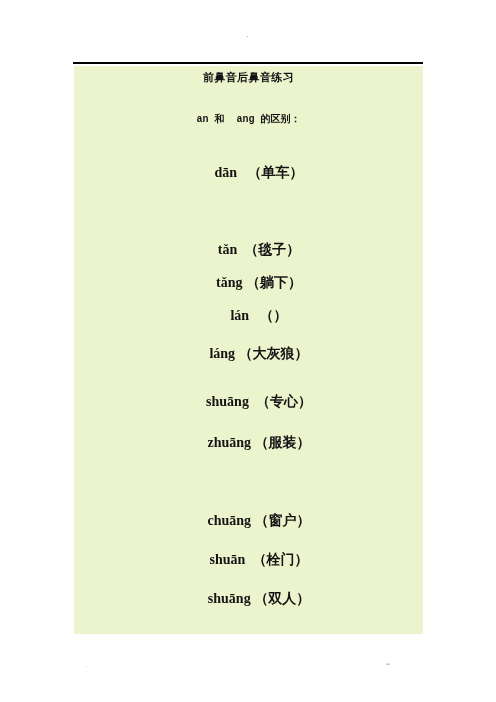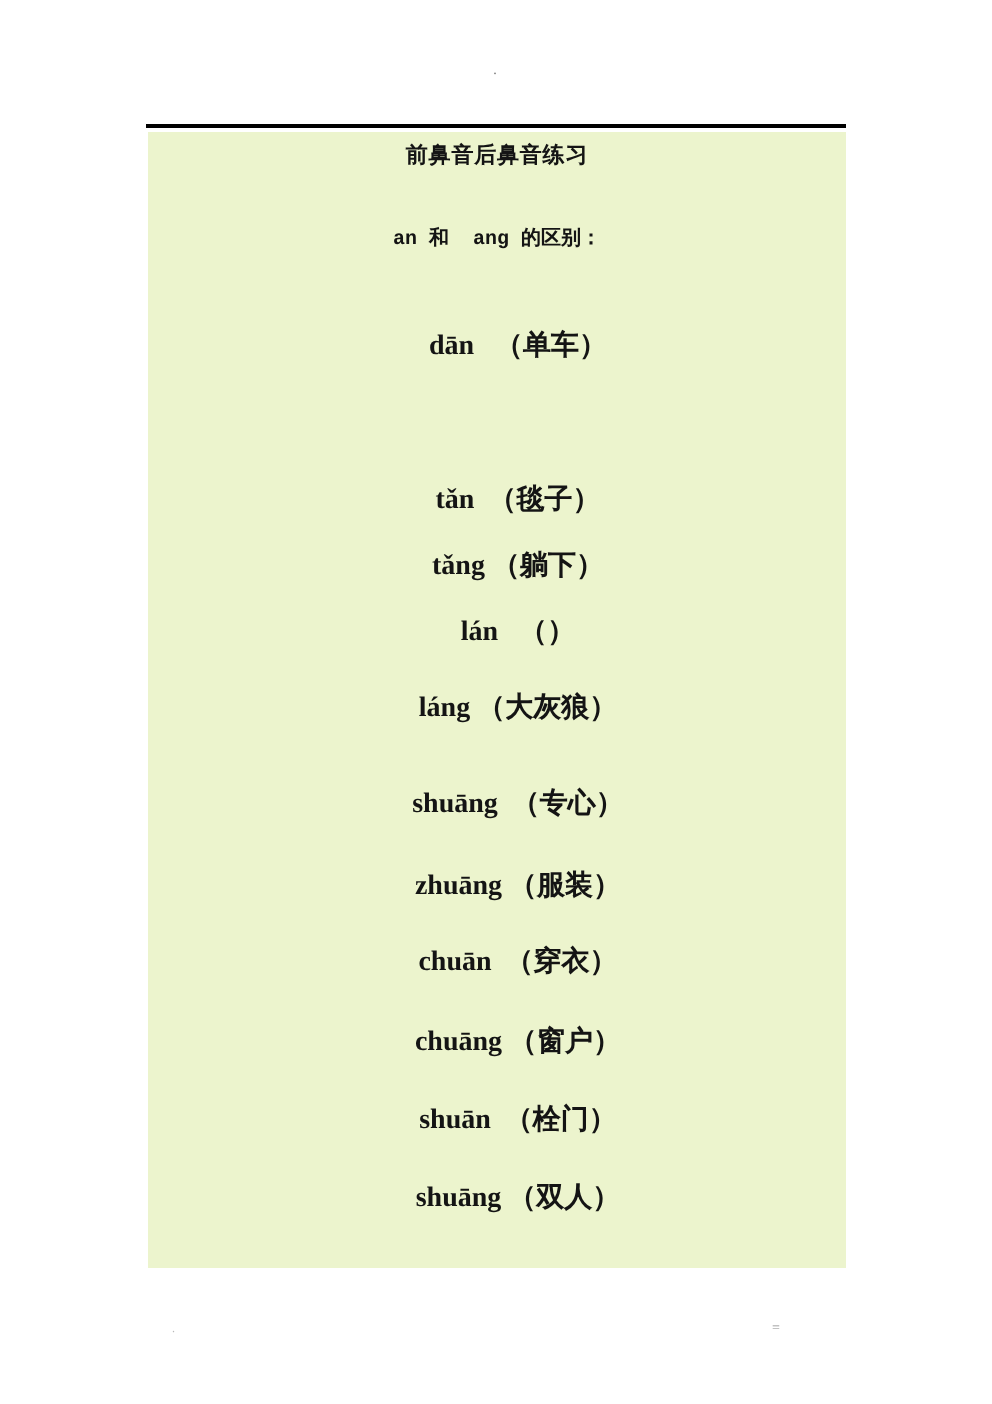--- a/index.html
+++ b/index.html
@@ -160,23 +160,20 @@
     </div>
 
     <div class="entry" style="top:311px;">
       <span class="py">shuāng</span><span>&nbsp;&nbsp;</span><span class="gloss">（专心）</span>
     </div>
 
     <div class="entry" style="top:352px;">
       <span class="py">zhuāng</span><span>&nbsp;</span><span class="gloss">（服装）</span>
     </div>
 
-    <div class="entry" style="top:390px;">
-      <span class="py">chuān</span><span>&nbsp;&nbsp;</span><span class="gloss">（穿衣）</span>
-    </div>
 
     <div class="entry" style="top:430px;">
       <span class="py">chuāng</span><span>&nbsp;</span><span class="gloss">（窗户）</span>
     </div>
 
     <div class="entry" style="top:469px;">
       <span class="py">shuān</span><span>&nbsp;&nbsp;</span><span class="gloss">（栓门）</span>
     </div>
 
     <div class="entry" style="top:508px;">

